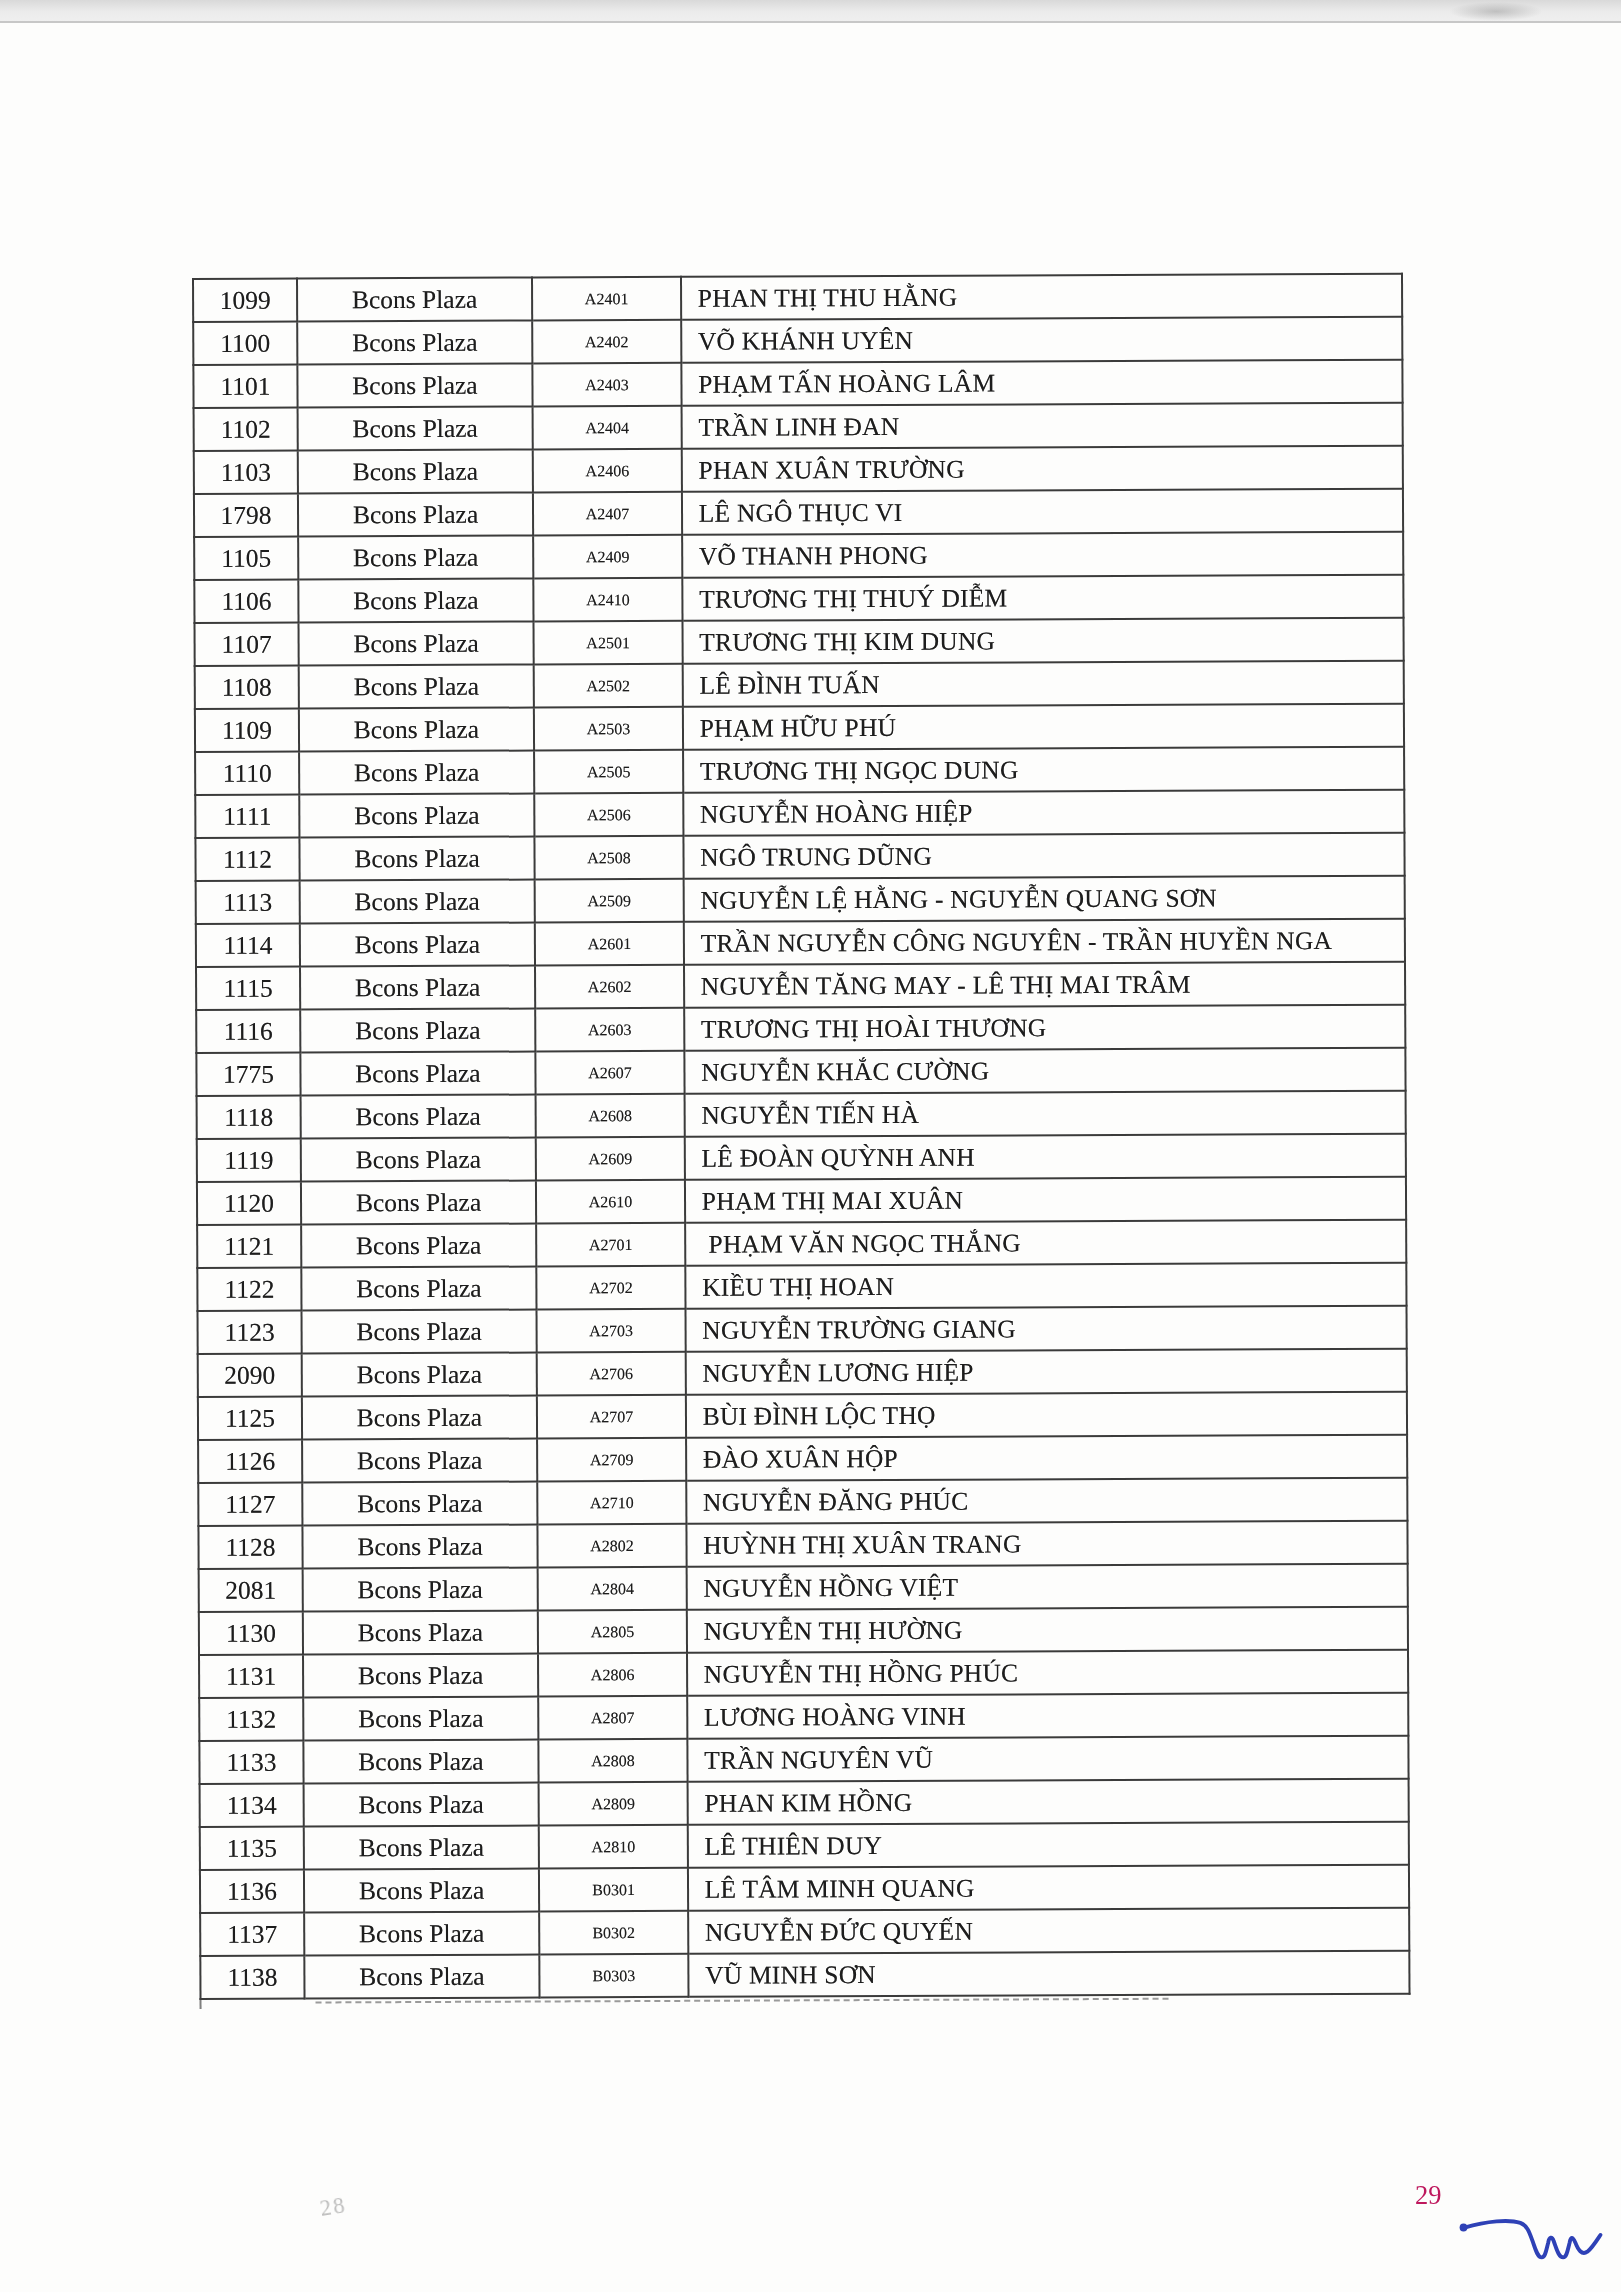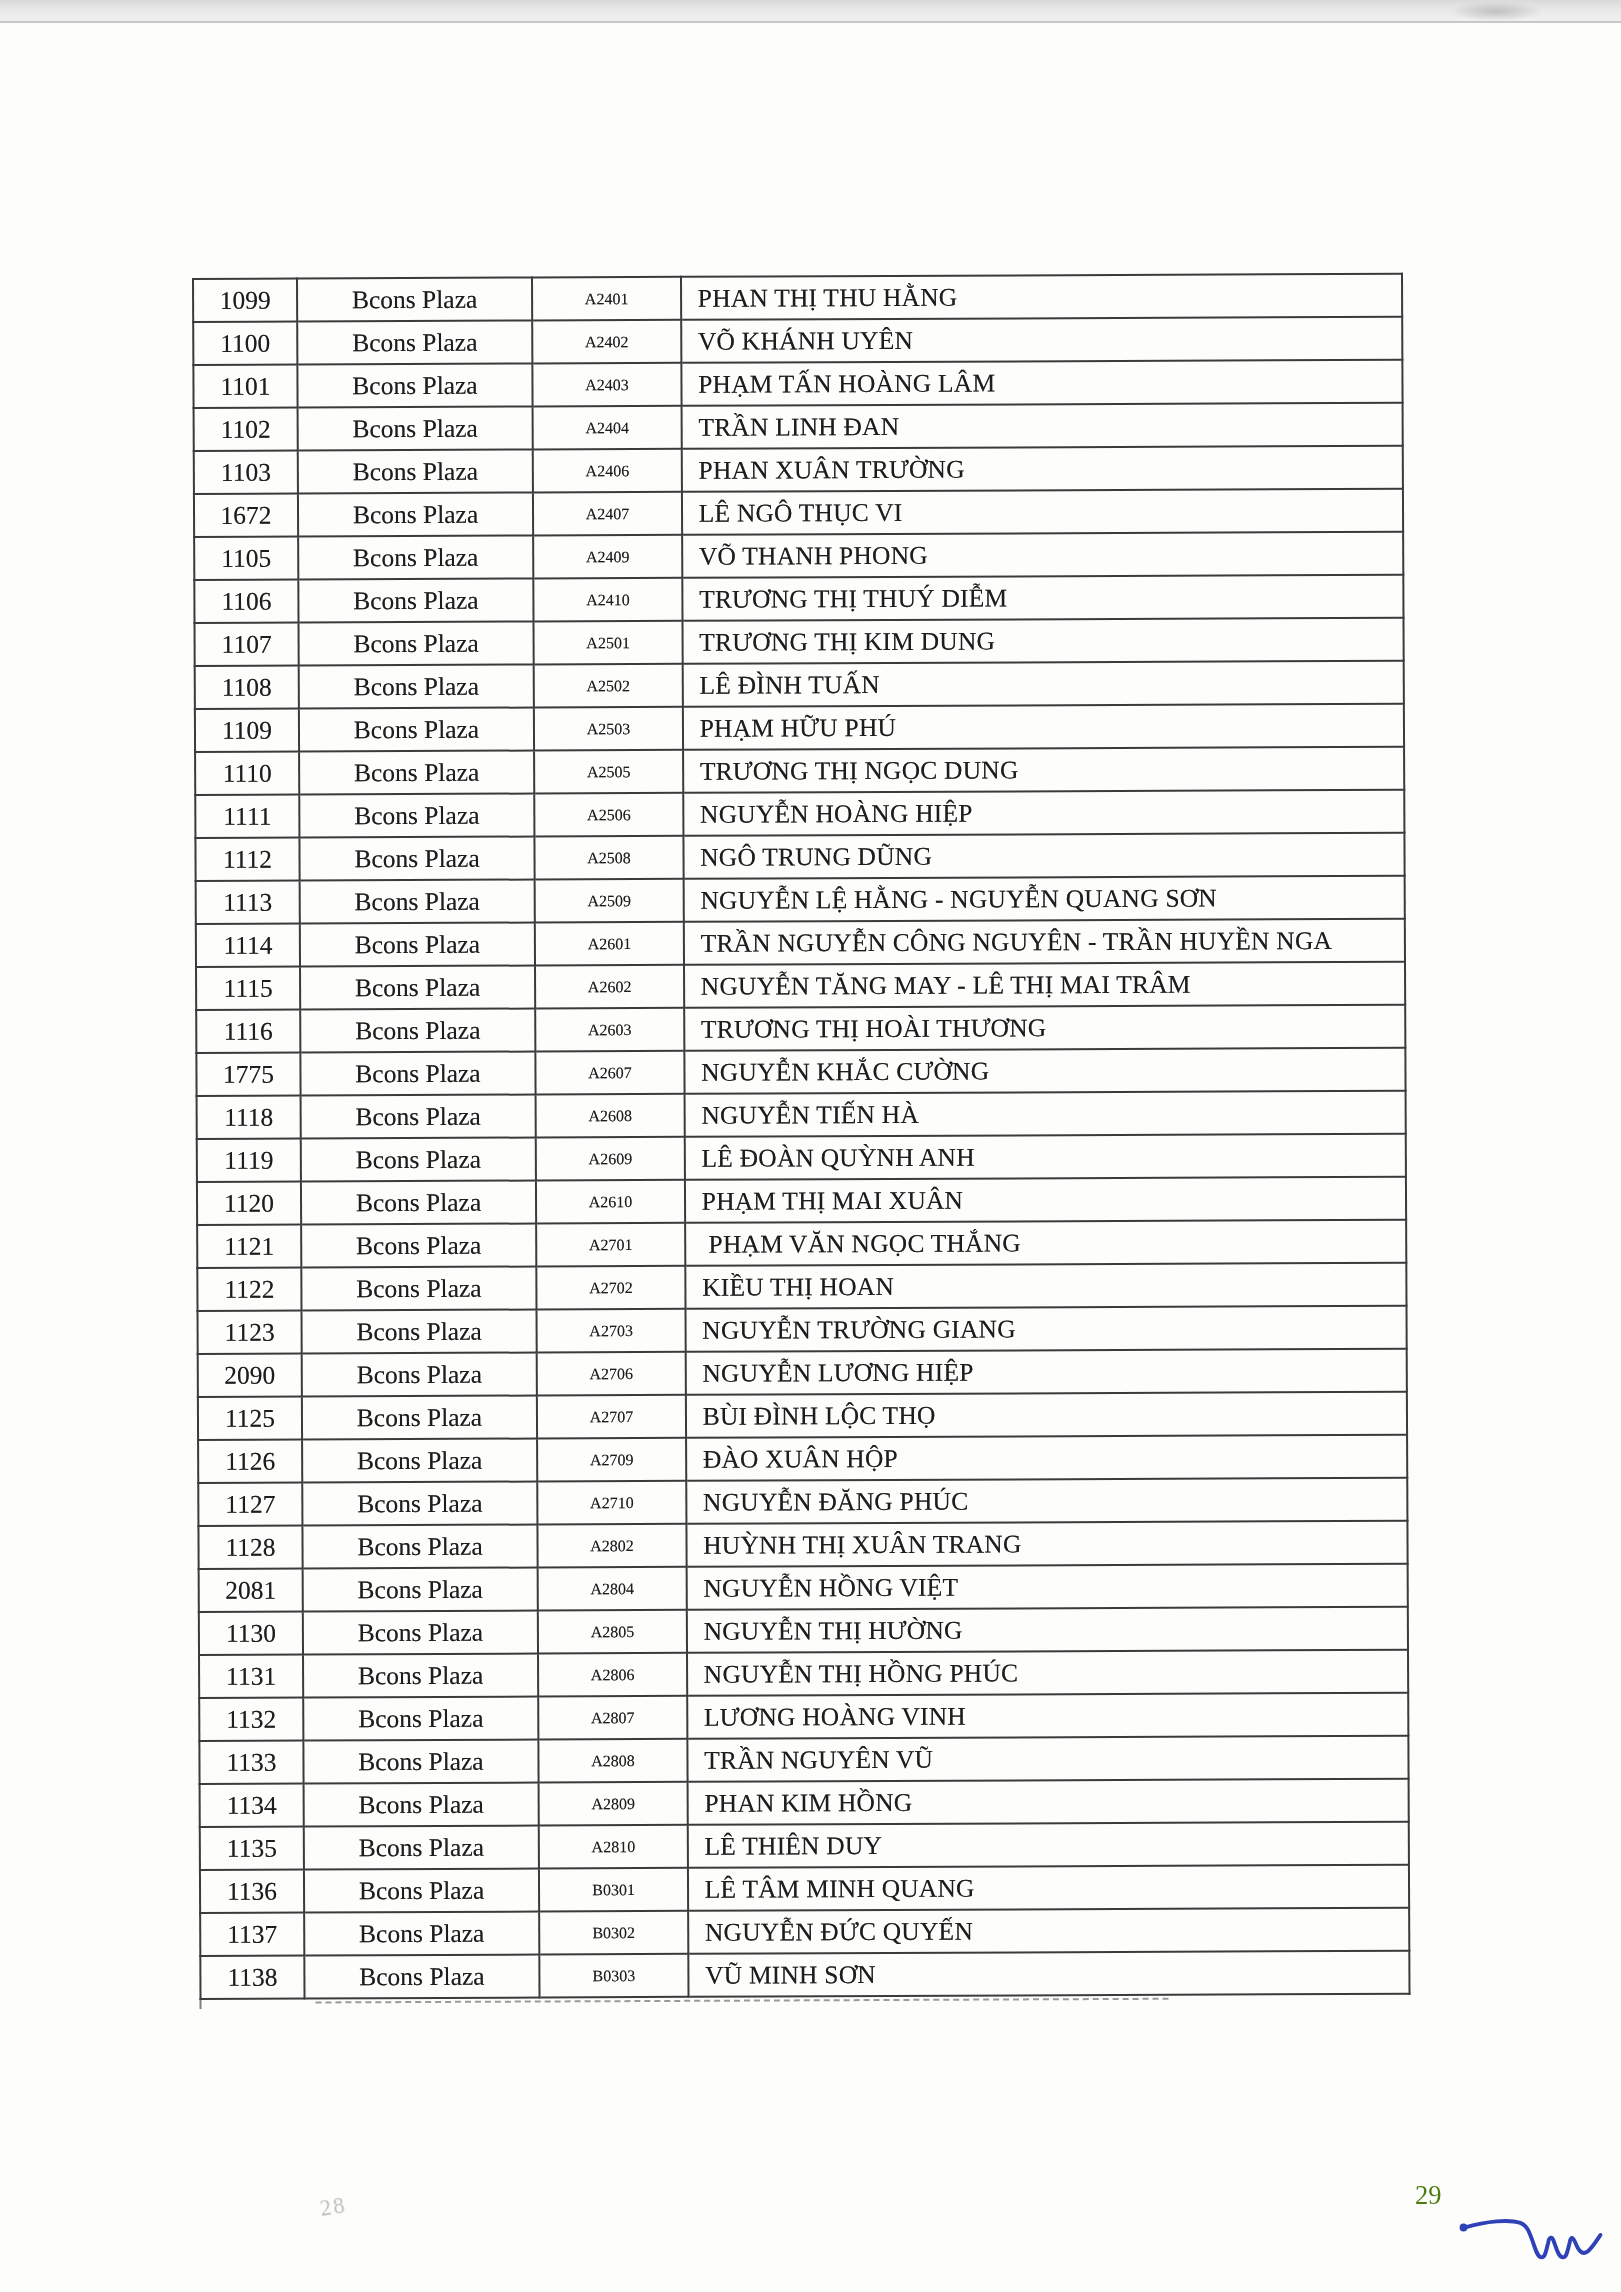--- a/index.html
+++ b/index.html
@@ -48,21 +48,21 @@
   .bottom-dash{
     position:absolute;left:116px;top:calc(100% + 2px);width:853px;height:0;
     border-top:2.9px dashed rgba(55,55,55,.5);
   }
   
   .left-tail{
     position:absolute;left:0;top:100%;width:2px;height:8.8px;background:#4a4a4a;opacity:.7;
   }
   .page-number{
     position:absolute;left:1415px;top:2180px;
-    font-size:26.5px;color:#4d7c0f;
+    font-size:26.5px;color:#be185d;
   }
   .footer-smudge{
     position:absolute;left:320px;top:2194px;
     font-size:22.5px;color:#8a8a8a;opacity:.55;
     filter:blur(0.7px);transform:rotate(-9deg);
     letter-spacing:2px;
   }
   .signature{
     position:absolute;left:1457px;top:2211px;width:149px;height:61px;
   }
@@ -102,21 +102,21 @@
             <td class="c-unit">A2404</td>
             <td class="c-name">TRẦN LINH ĐAN</td>
           </tr>
           <tr>
             <td class="c-no">1103</td>
             <td class="c-project">Bcons Plaza</td>
             <td class="c-unit">A2406</td>
             <td class="c-name">PHAN XUÂN TRƯỜNG</td>
           </tr>
           <tr>
-            <td class="c-no">1672</td>
+            <td class="c-no">1798</td>
             <td class="c-project">Bcons Plaza</td>
             <td class="c-unit">A2407</td>
             <td class="c-name">LÊ NGÔ THỤC VI</td>
           </tr>
           <tr>
             <td class="c-no">1105</td>
             <td class="c-project">Bcons Plaza</td>
             <td class="c-unit">A2409</td>
             <td class="c-name">VÕ THANH PHONG</td>
           </tr>

